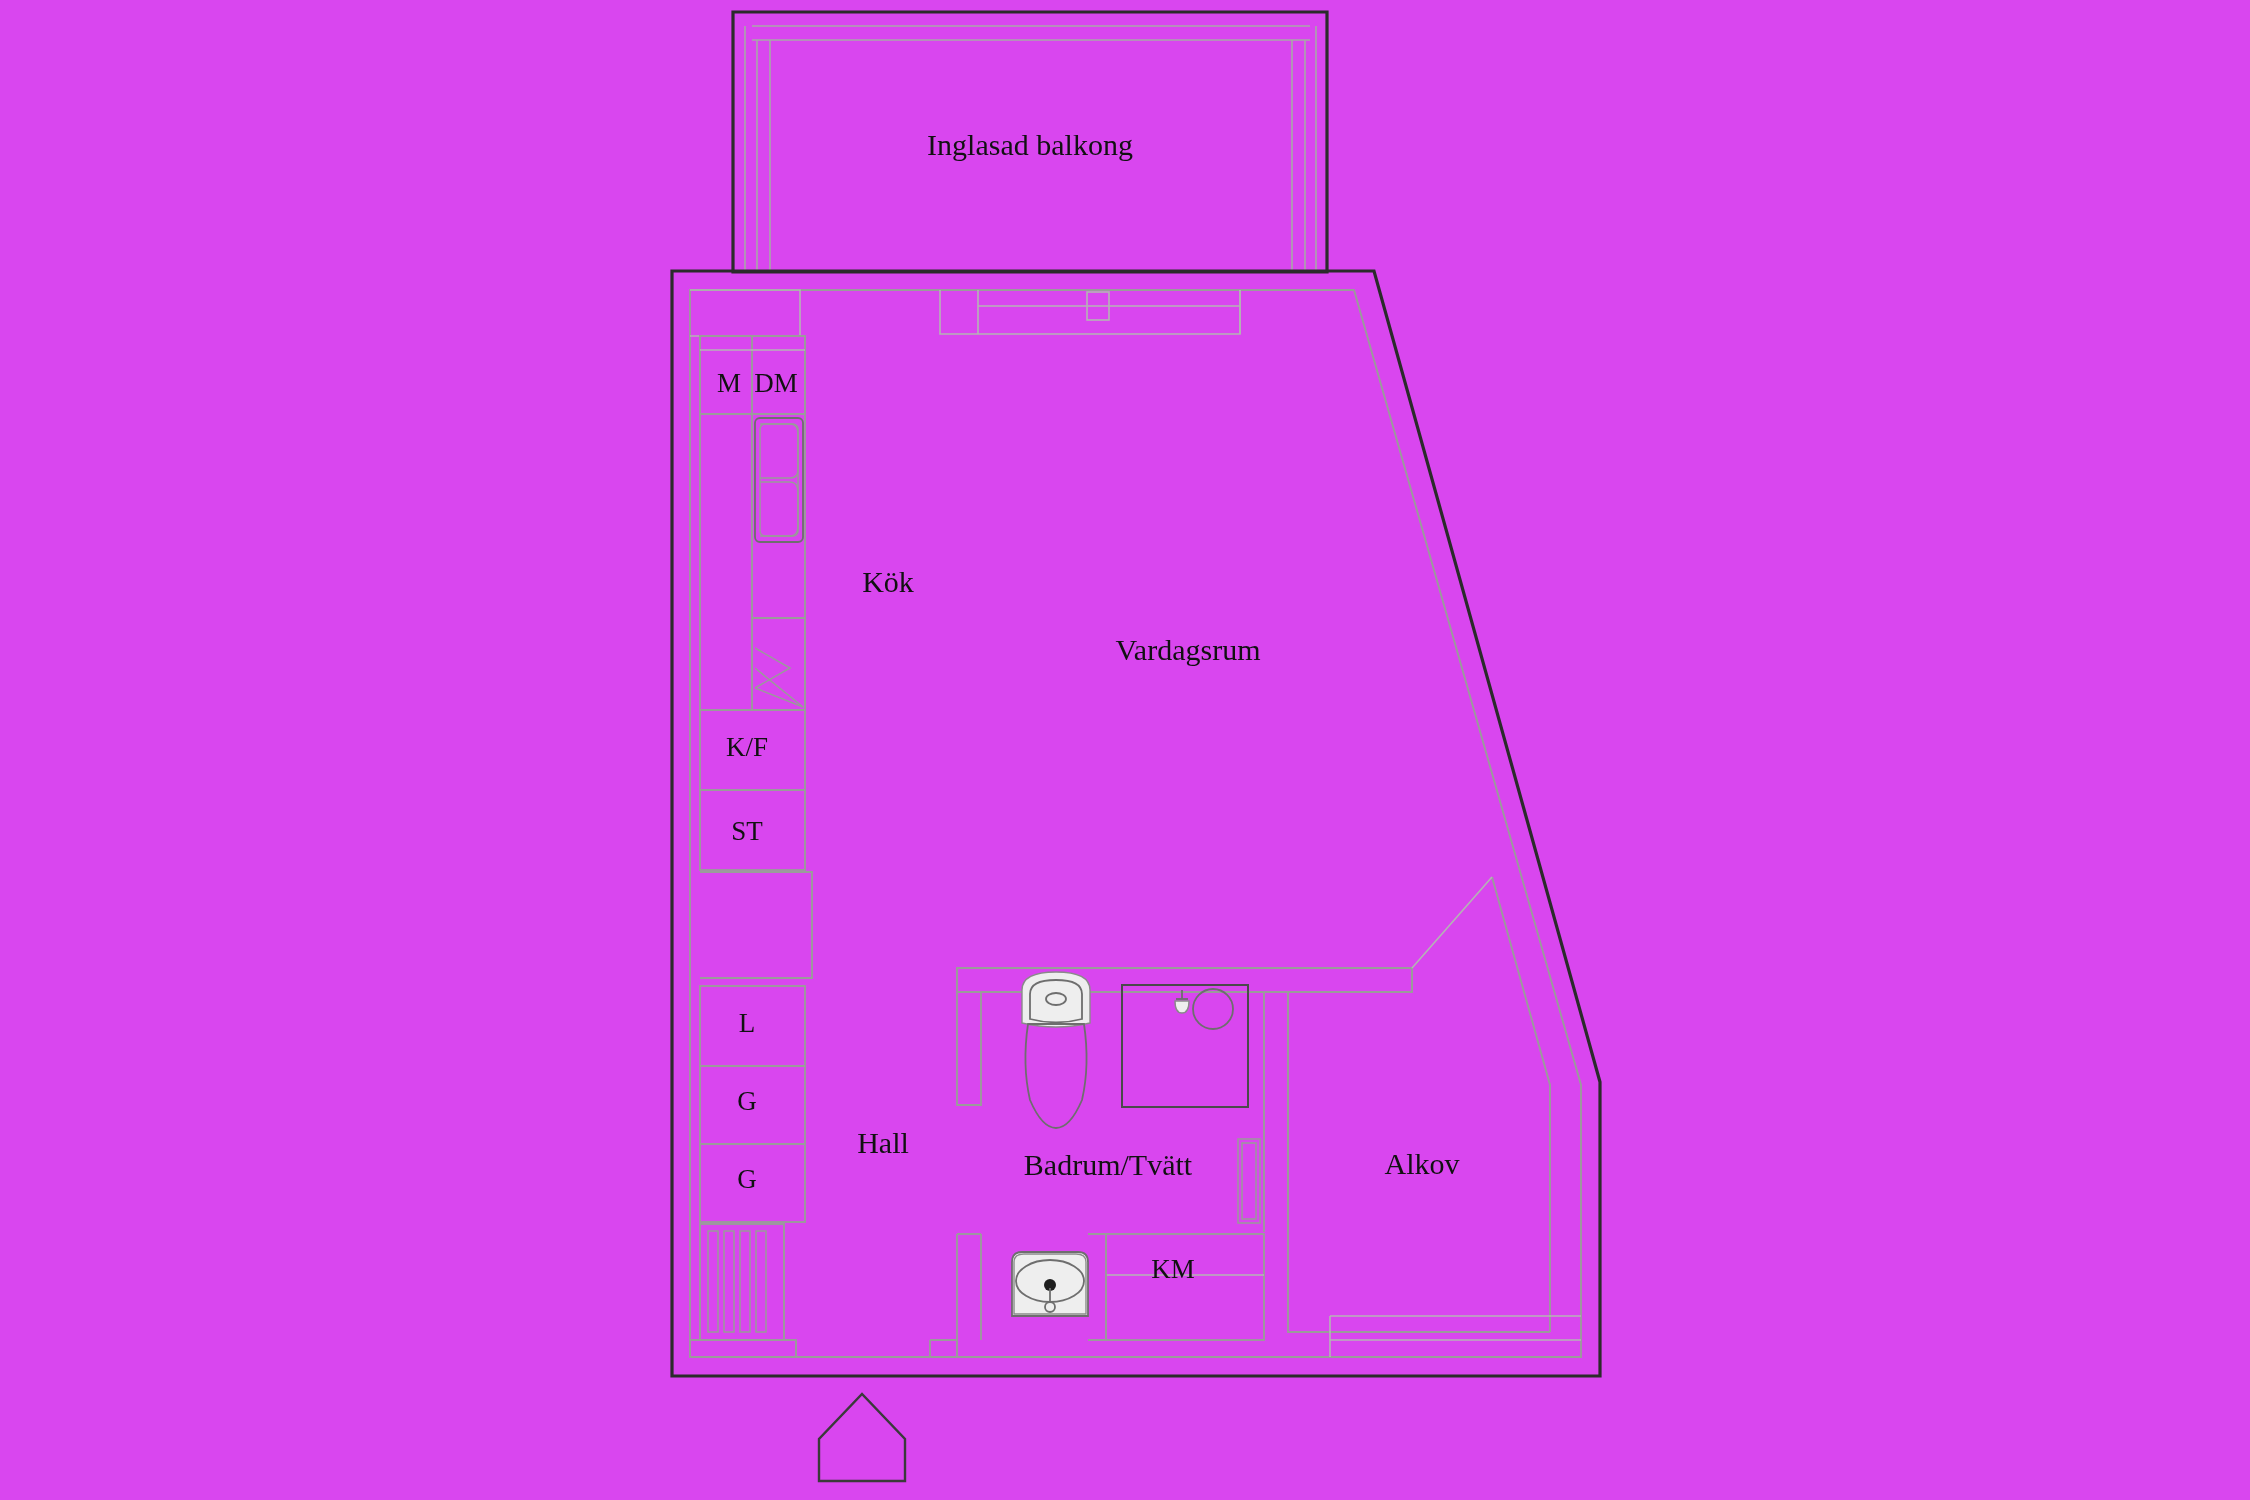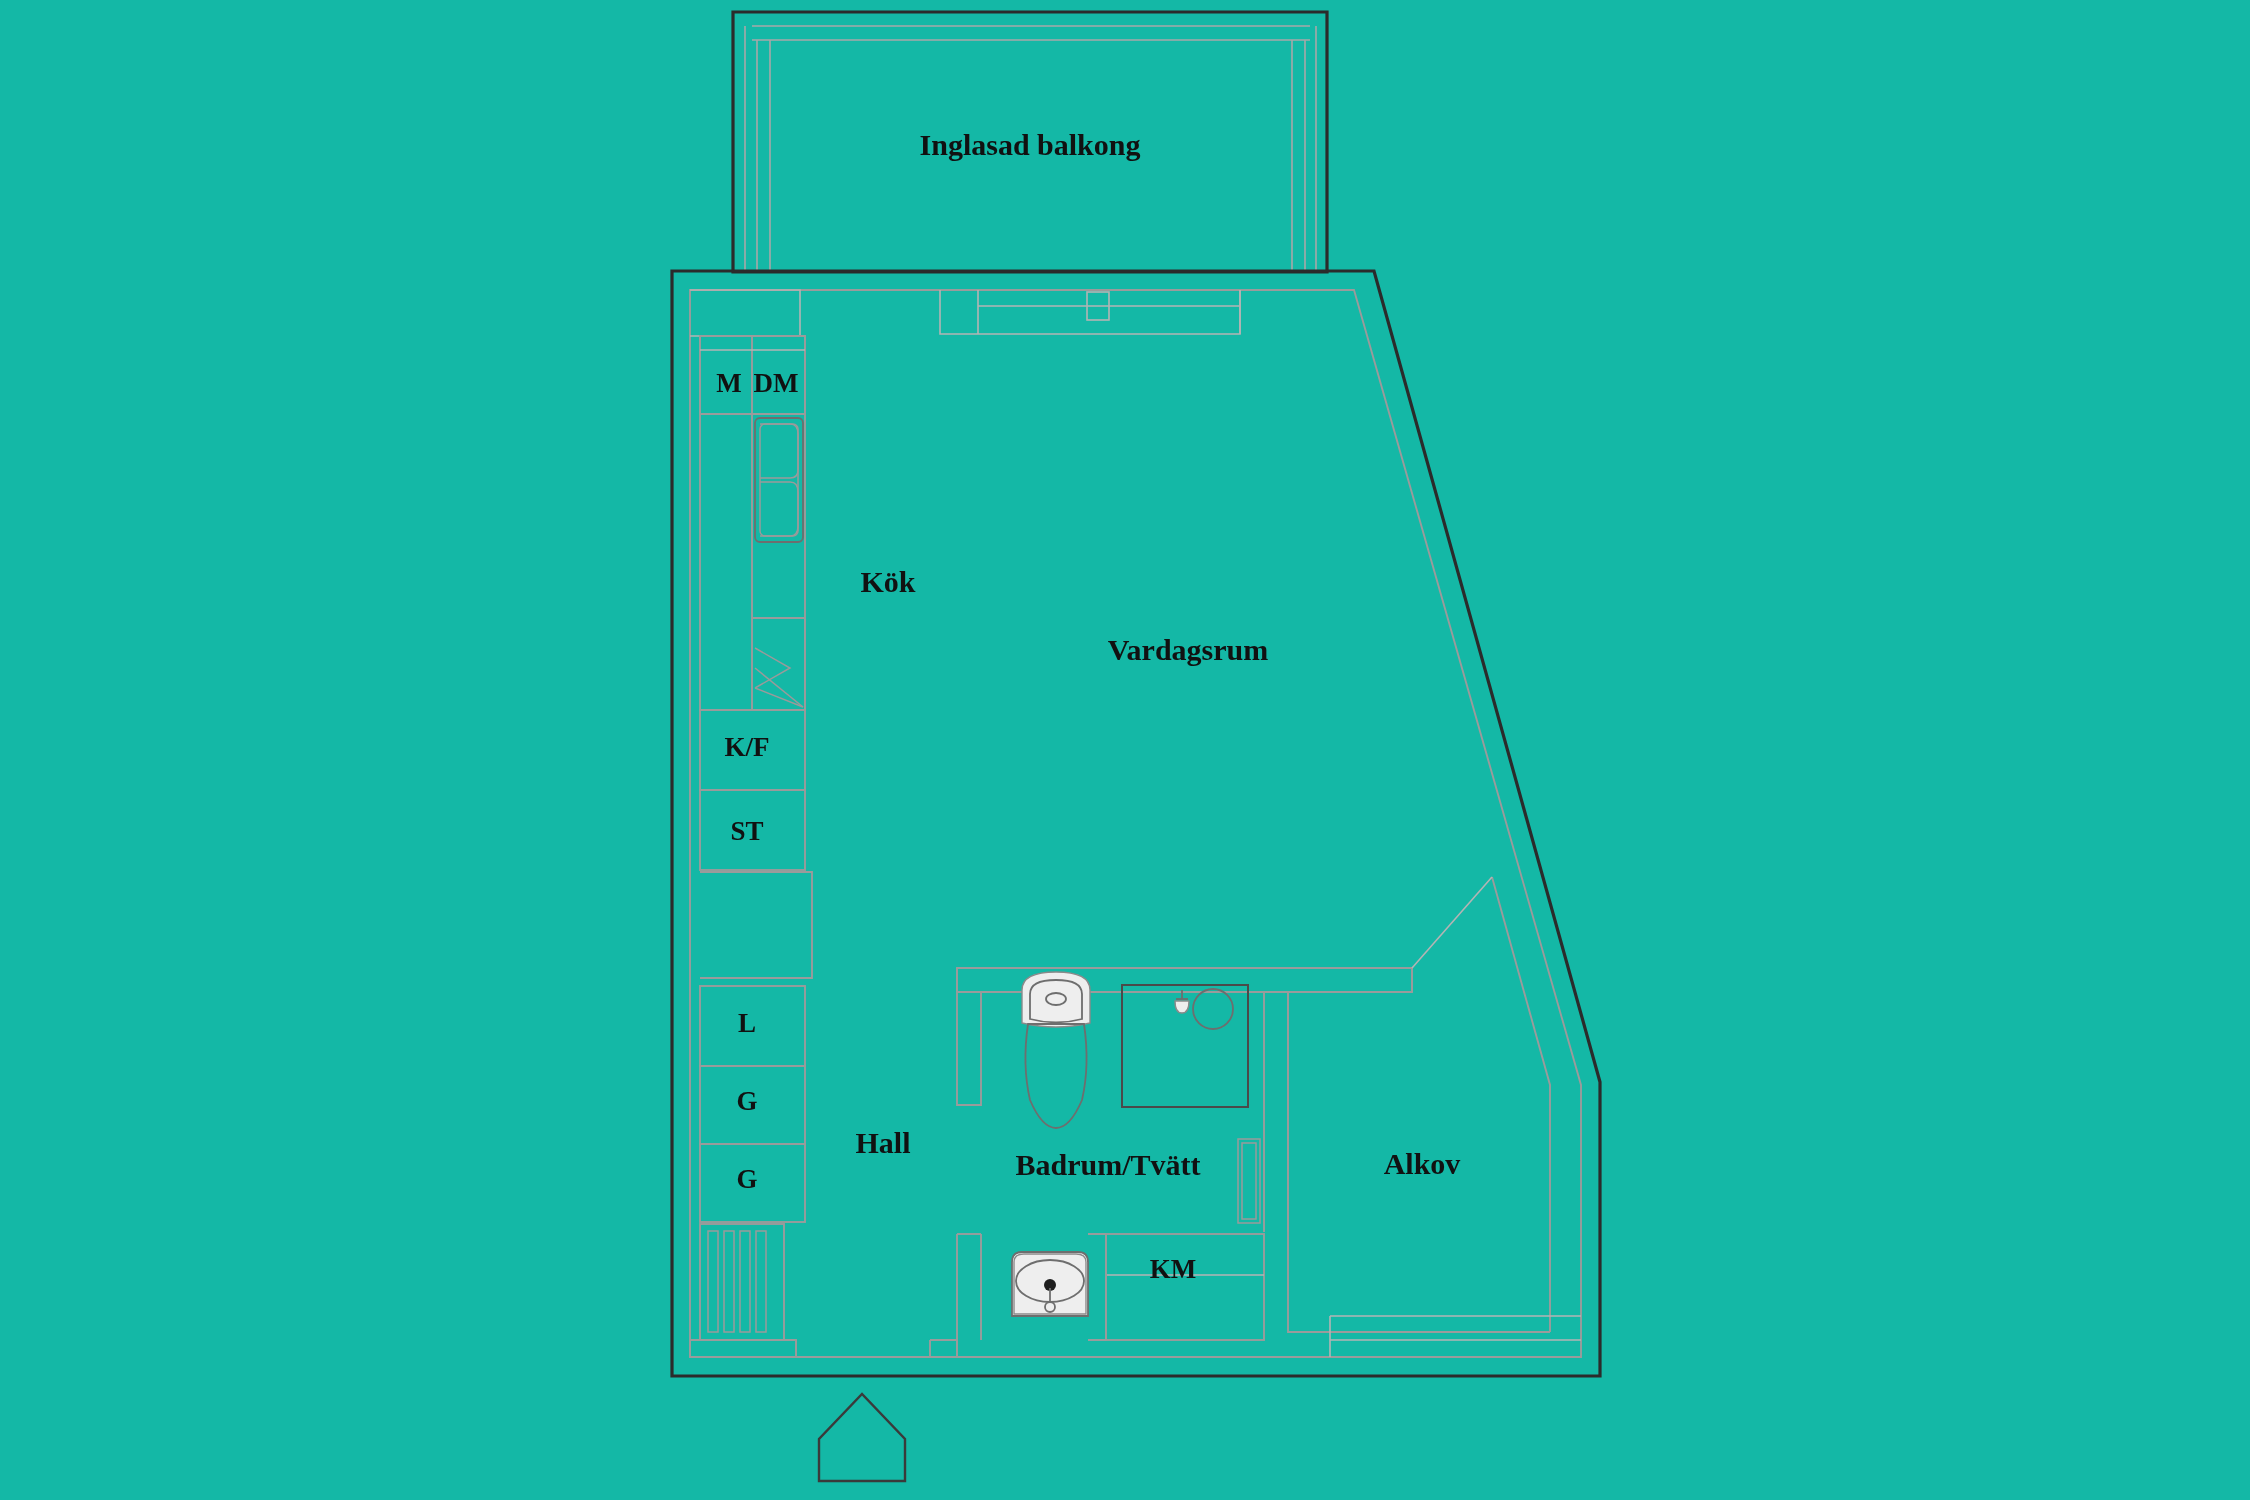--- a/index.html
+++ b/index.html
@@ -4,24 +4,23 @@
 <style>
   html, body {
     margin: 0;
     padding: 0;
     background: #ffffff;
   }
   #plan-root {
     position: relative;
     width: 2250px;
     height: 1500px;
-    background: #14b8a6;
+    background: #d946ef;
     font-family: "Liberation Serif", "DejaVu Serif", serif;
     overflow: hidden;
-    font-weight: bold;
   }
   #floorplan-svg {
     position: absolute;
     left: 0;
     top: 0;
     width: 2250px;
     height: 1500px;
   }
   .room-label {
     font-family: "Liberation Serif", "DejaVu Serif", serif;

